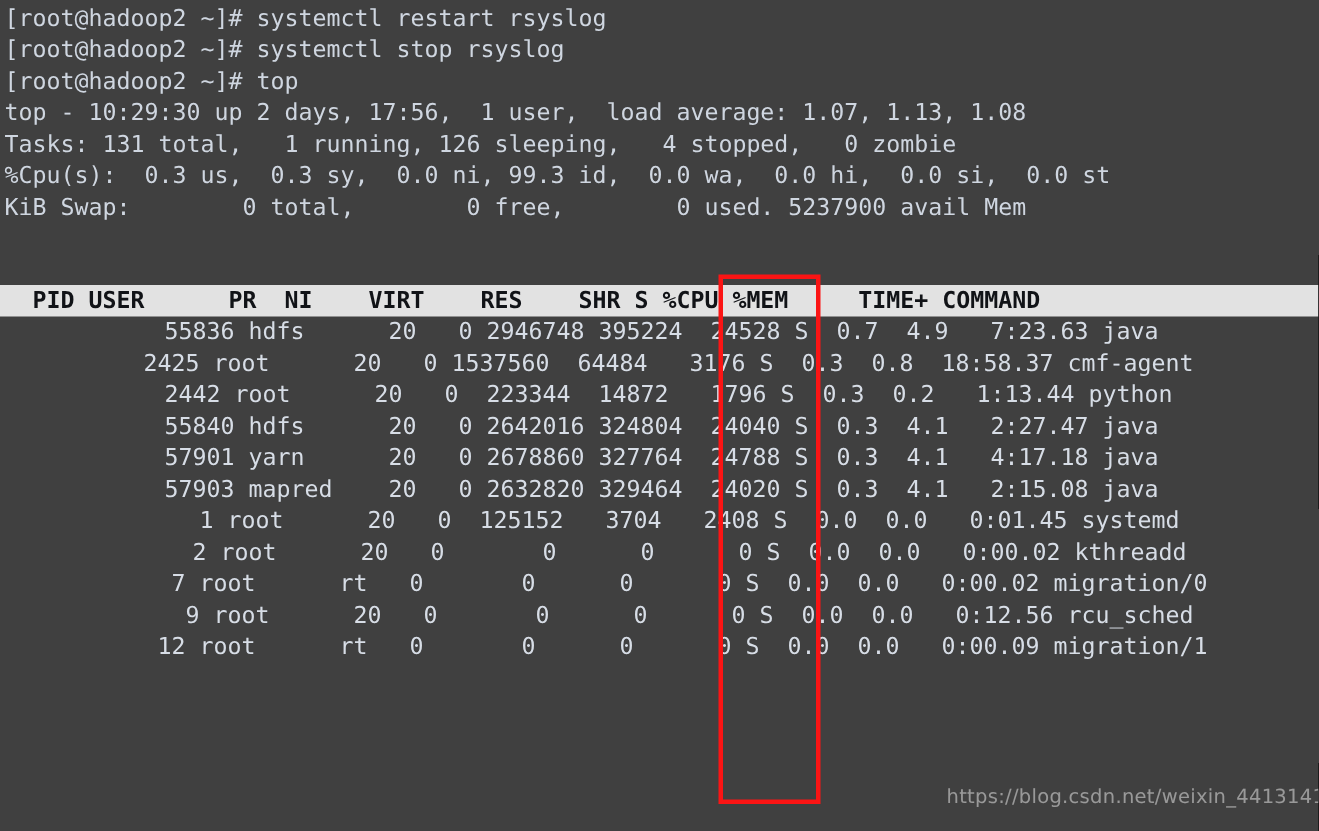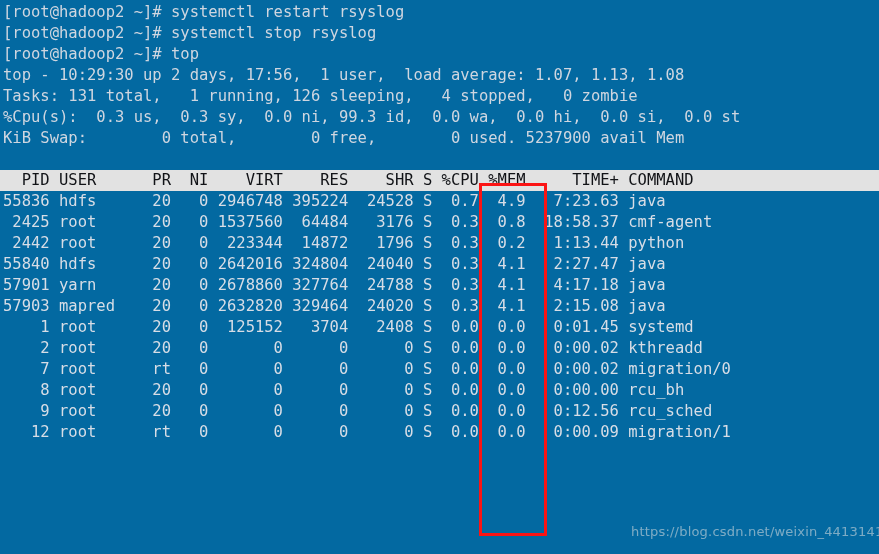--- a/index.html
+++ b/index.html
@@ -4,21 +4,21 @@
 <style>
   html, body {
     margin: 0;
     padding: 0;
     background: #000000;
   }
   #screen {
     position: relative;
     width: 879px;
     height: 554px;
-    background: #0369a1;
+    background: #404040;
     overflow: hidden;
     font-family: "DejaVu Sans Mono", "Liberation Mono", monospace;
     font-size: 15.5px;
     line-height: 21px;
     letter-spacing: 0px;
   }
   .term {
     position: absolute;
     left: 0;
     top: 0;
@@ -29,23 +29,24 @@
     height: 21px;
     white-space: pre;
     color: #cfd6e0;
     padding-left: 3px;
     box-sizing: border-box;
   }
   .line.blank { color: transparent; }
   .hdr {
     background: #e2e2e2;
     color: #111317;
-    font-weight: normal;
+    font-weight: bold;
+    margin-top: 20px;
   }
-  .row { color: #d7dde6; }
+  .row { color: #d7dde6; text-align: center; }
 
   #cpu-highlight-box {
     position: absolute;
     border: 3px solid #fb1414;
     box-sizing: border-box;
     pointer-events: none;
   }
 
   #watermark {
     position: absolute;
@@ -81,21 +82,20 @@
     <div id="rows">
         <div class="line row">55836 hdfs      20   0 2946748 395224  24528 S  0.7  4.9   7:23.63 java</div>
         <div class="line row"> 2425 root      20   0 1537560  64484   3176 S  0.3  0.8  18:58.37 cmf-agent</div>
         <div class="line row"> 2442 root      20   0  223344  14872   1796 S  0.3  0.2   1:13.44 python</div>
         <div class="line row">55840 hdfs      20   0 2642016 324804  24040 S  0.3  4.1   2:27.47 java</div>
         <div class="line row">57901 yarn      20   0 2678860 327764  24788 S  0.3  4.1   4:17.18 java</div>
         <div class="line row">57903 mapred    20   0 2632820 329464  24020 S  0.3  4.1   2:15.08 java</div>
         <div class="line row">    1 root      20   0  125152   3704   2408 S  0.0  0.0   0:01.45 systemd</div>
         <div class="line row">    2 root      20   0       0      0      0 S  0.0  0.0   0:00.02 kthreadd</div>
         <div class="line row">    7 root      rt   0       0      0      0 S  0.0  0.0   0:00.02 migration/0</div>
-        <div class="line row">    8 root      20   0       0      0      0 S  0.0  0.0   0:00.00 rcu_bh</div>
         <div class="line row">    9 root      20   0       0      0      0 S  0.0  0.0   0:12.56 rcu_sched</div>
         <div class="line row">   12 root      rt   0       0      0      0 S  0.0  0.0   0:00.09 migration/1</div>
       </div>
 
   </div>
 
   <div id="cpu-highlight-box" style="left: 479px; top: 183px; width: 68px; height: 353px; border-color: rgb(251, 20, 20);"></div>
 
   <div id="watermark" style="left: 597px; top: 521px;">https://blog.csdn.net/weixin_44131414</div>
 

